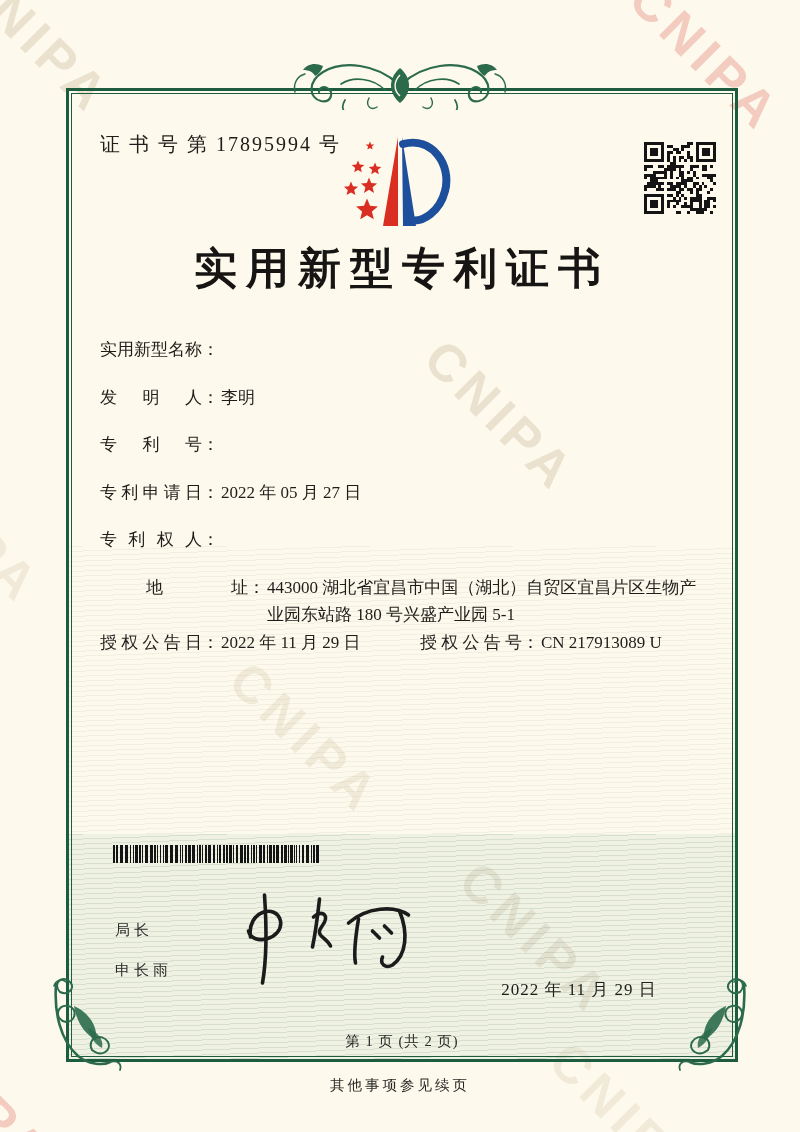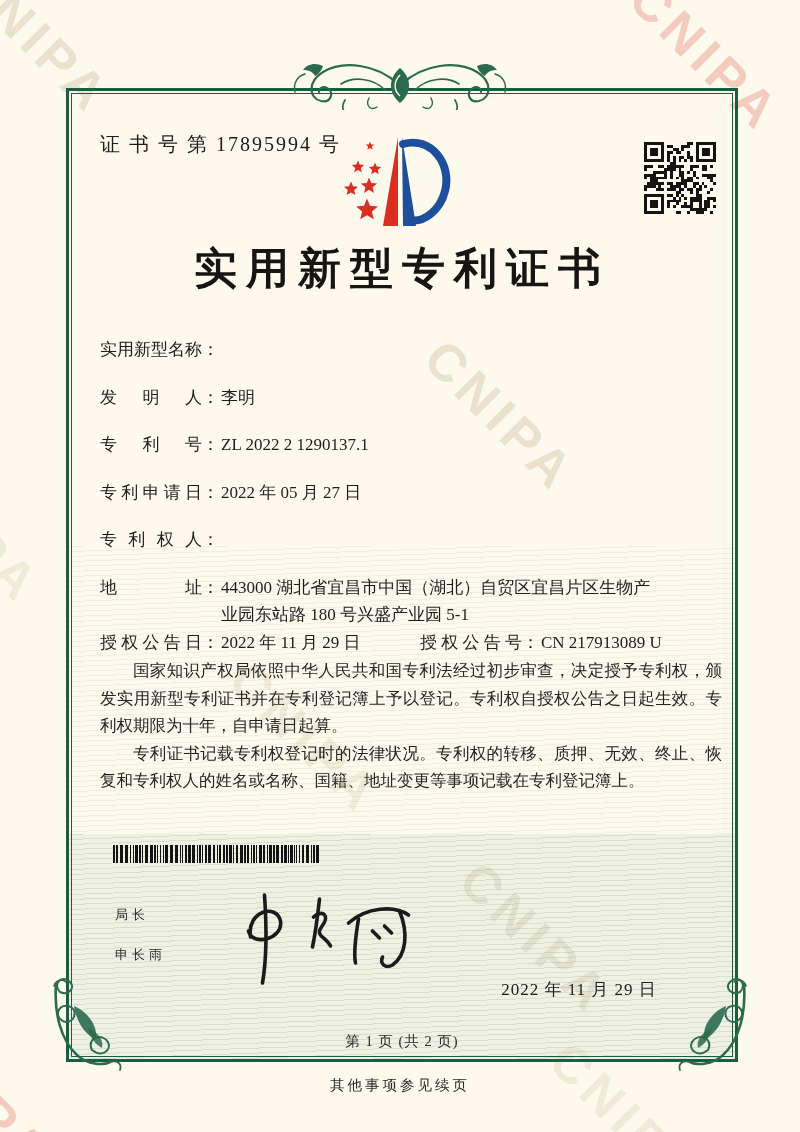--- a/index.html
+++ b/index.html
@@ -38,40 +38,40 @@
   .cert-no{position:absolute;left:31px;top:40px;font-size:20px;letter-spacing:2px;z-index:3;}
   .logo{position:absolute;left:253px;top:34px;width:158px;height:118px;z-index:3;}
   .qr{position:absolute;left:575px;top:51px;width:72px;height:72px;z-index:3;}
   .title{
     position:absolute;left:0;right:0;top:149px;text-align:center;z-index:3;
     font-size:43px;font-weight:700;letter-spacing:9px;color:#171513;
   }
   
   .fields{position:absolute;left:31px;top:245px;width:612px;font-size:17px;z-index:3;}
   .frow{display:flex;align-items:flex-start;line-height:27.5px;margin-bottom:20px;position:relative;}
-  .frow.addr{margin-bottom:0;}
+  .frow.addr{margin-bottom:0;justify-content:flex-end;}
   .flabel{display:inline-block;width:6em;text-align:justify;text-align-last:justify;flex:none;}
   .fcolon{flex:none;}
   .fvalue{margin-left:2px;}
   .fvalue.addrv{max-width:445px;}
   .frow.grant{margin-top:0;}
   .grant2{position:absolute;left:320px;top:0;display:flex;line-height:27.5px;}
   
   .bodytext{
     position:absolute;left:31px;top:566px;width:622px;z-index:3;
     font-size:16.5px;line-height:27.5px;text-align:justify;color:#262421;
   }
   .bodytext p{margin:0;text-indent:2em;}
   
   .barcode{position:absolute;left:44px;top:754px;width:206px;height:18px;display:flex;z-index:3;}
   .barcode div{height:100%;flex:none;}
   .off-title,.off-name{
     position:absolute;left:46px;z-index:3;
     font-family:"Liberation Sans","DejaVu Sans",sans-serif;font-weight:500;
-    font-size:13px;letter-spacing:4px;color:#2a2a28;
+    font-size:15px;letter-spacing:4px;color:#2a2a28;margin-top:15px;
   }
   .off-title{top:815px;}
   .off-name{top:855px;}
   .signature{position:absolute;left:165px;top:798px;width:195px;height:100px;z-index:3;}
   .issue-date{position:absolute;left:340px;top:887px;width:340px;text-align:center;font-size:17px;letter-spacing:1px;z-index:3;}
   .page-ind{position:absolute;left:0;right:0;top:941px;text-align:center;font-size:14.5px;letter-spacing:1px;z-index:3;color:#2a2825;}
   .continuation{position:absolute;left:0;right:0;top:1076px;text-align:center;font-size:14.5px;letter-spacing:3px;z-index:3;color:#2a2825;}
   
   .ornament-top{position:absolute;left:285px;top:48px;width:230px;height:62px;z-index:4;}
   .flourish{position:absolute;width:96px;height:96px;z-index:4;}
@@ -342,21 +342,20 @@
           <span class="fcolon">：</span>
       </div>
       <div class="frow">
         <span class="flabel">发明人</span>
           <span class="fcolon">：</span>
           <span class="fvalue">李明</span>
       </div>
       <div class="frow">
         <span class="flabel">专利号</span>
           <span class="fcolon">：</span>
-          <span class="fvalue">ZL 2022 2 1290137.1</span>
       </div>
       <div class="frow">
         <span class="flabel">专利申请日</span>
           <span class="fcolon">：</span>
           <span class="fvalue">2022 年 05 月 27 日</span>
       </div>
       <div class="frow">
         <span class="flabel">专利权人</span>
           <span class="fcolon">：</span>
       </div>
@@ -370,24 +369,20 @@
           <span class="fcolon">：</span>
           <span class="fvalue">2022 年 11 月 29 日</span>
         <span class="grant2">
           <span class="flabel">授权公告号</span>
             <span class="fcolon">：</span>
             <span class="fvalue">CN 217913089 U</span>
         </span>
       </div>
     </div>
 
-    <div class="bodytext">
-      <p>国家知识产权局依照中华人民共和国专利法经过初步审查，决定授予专利权，颁发实用新型专利证书并在专利登记簿上予以登记。专利权自授权公告之日起生效。专利权期限为十年，自申请日起算。</p>
-      <p>专利证书记载专利权登记时的法律状况。专利权的转移、质押、无效、终止、恢复和专利权人的姓名或名称、国籍、地址变更等事项记载在专利登记簿上。</p>
-    </div>
 
     <div class="barcode" id="barcode">
         <div style="width: 2px; background: rgb(20, 20, 20);"></div>
         <div style="width: 1px; background: transparent;"></div>
         <div style="width: 2px; background: rgb(20, 20, 20);"></div>
         <div style="width: 2px; background: transparent;"></div>
         <div style="width: 3px; background: rgb(20, 20, 20);"></div>
         <div style="width: 2px; background: transparent;"></div>
         <div style="width: 3px; background: rgb(20, 20, 20);"></div>
         <div style="width: 2px; background: transparent;"></div>

